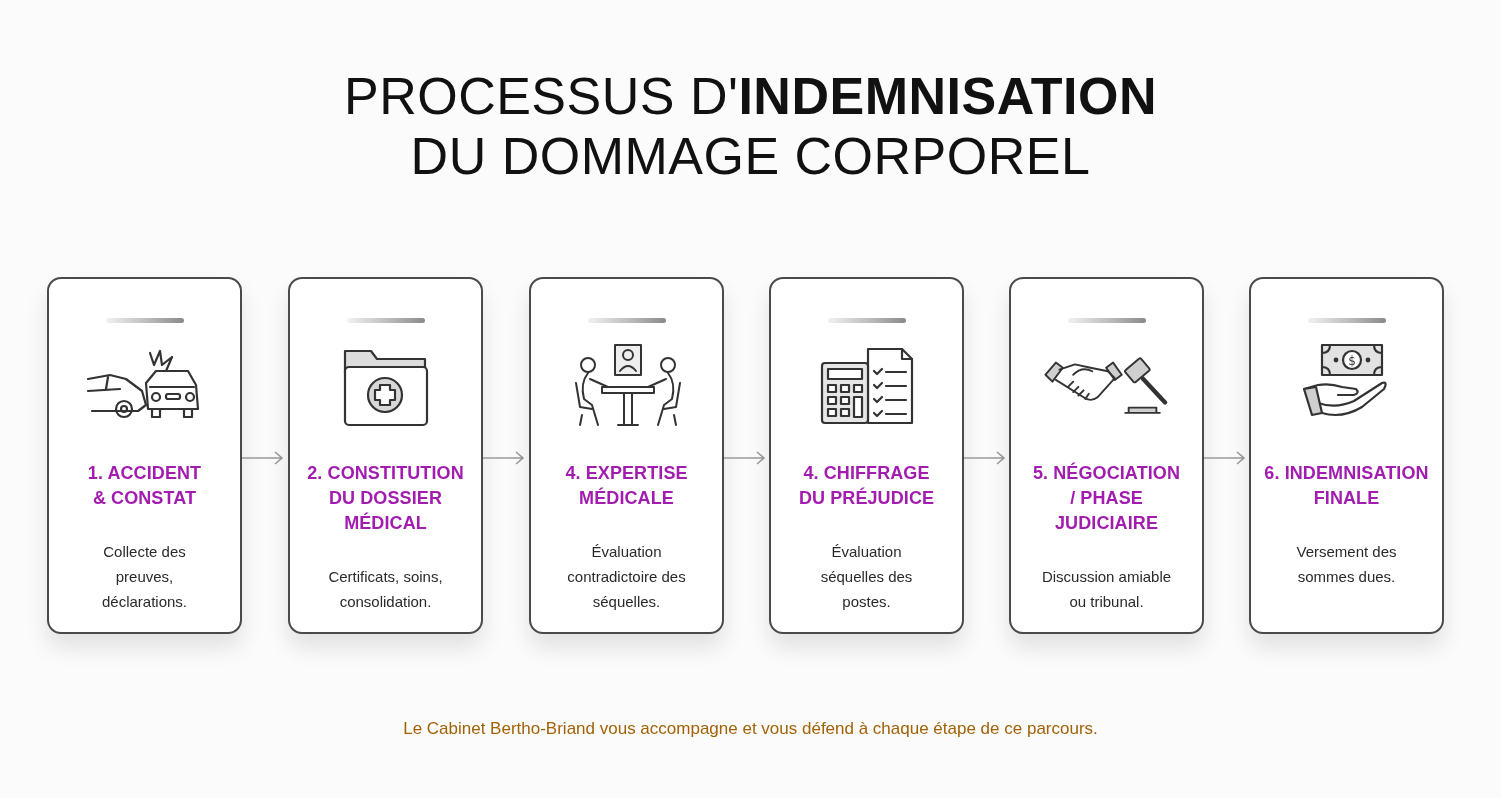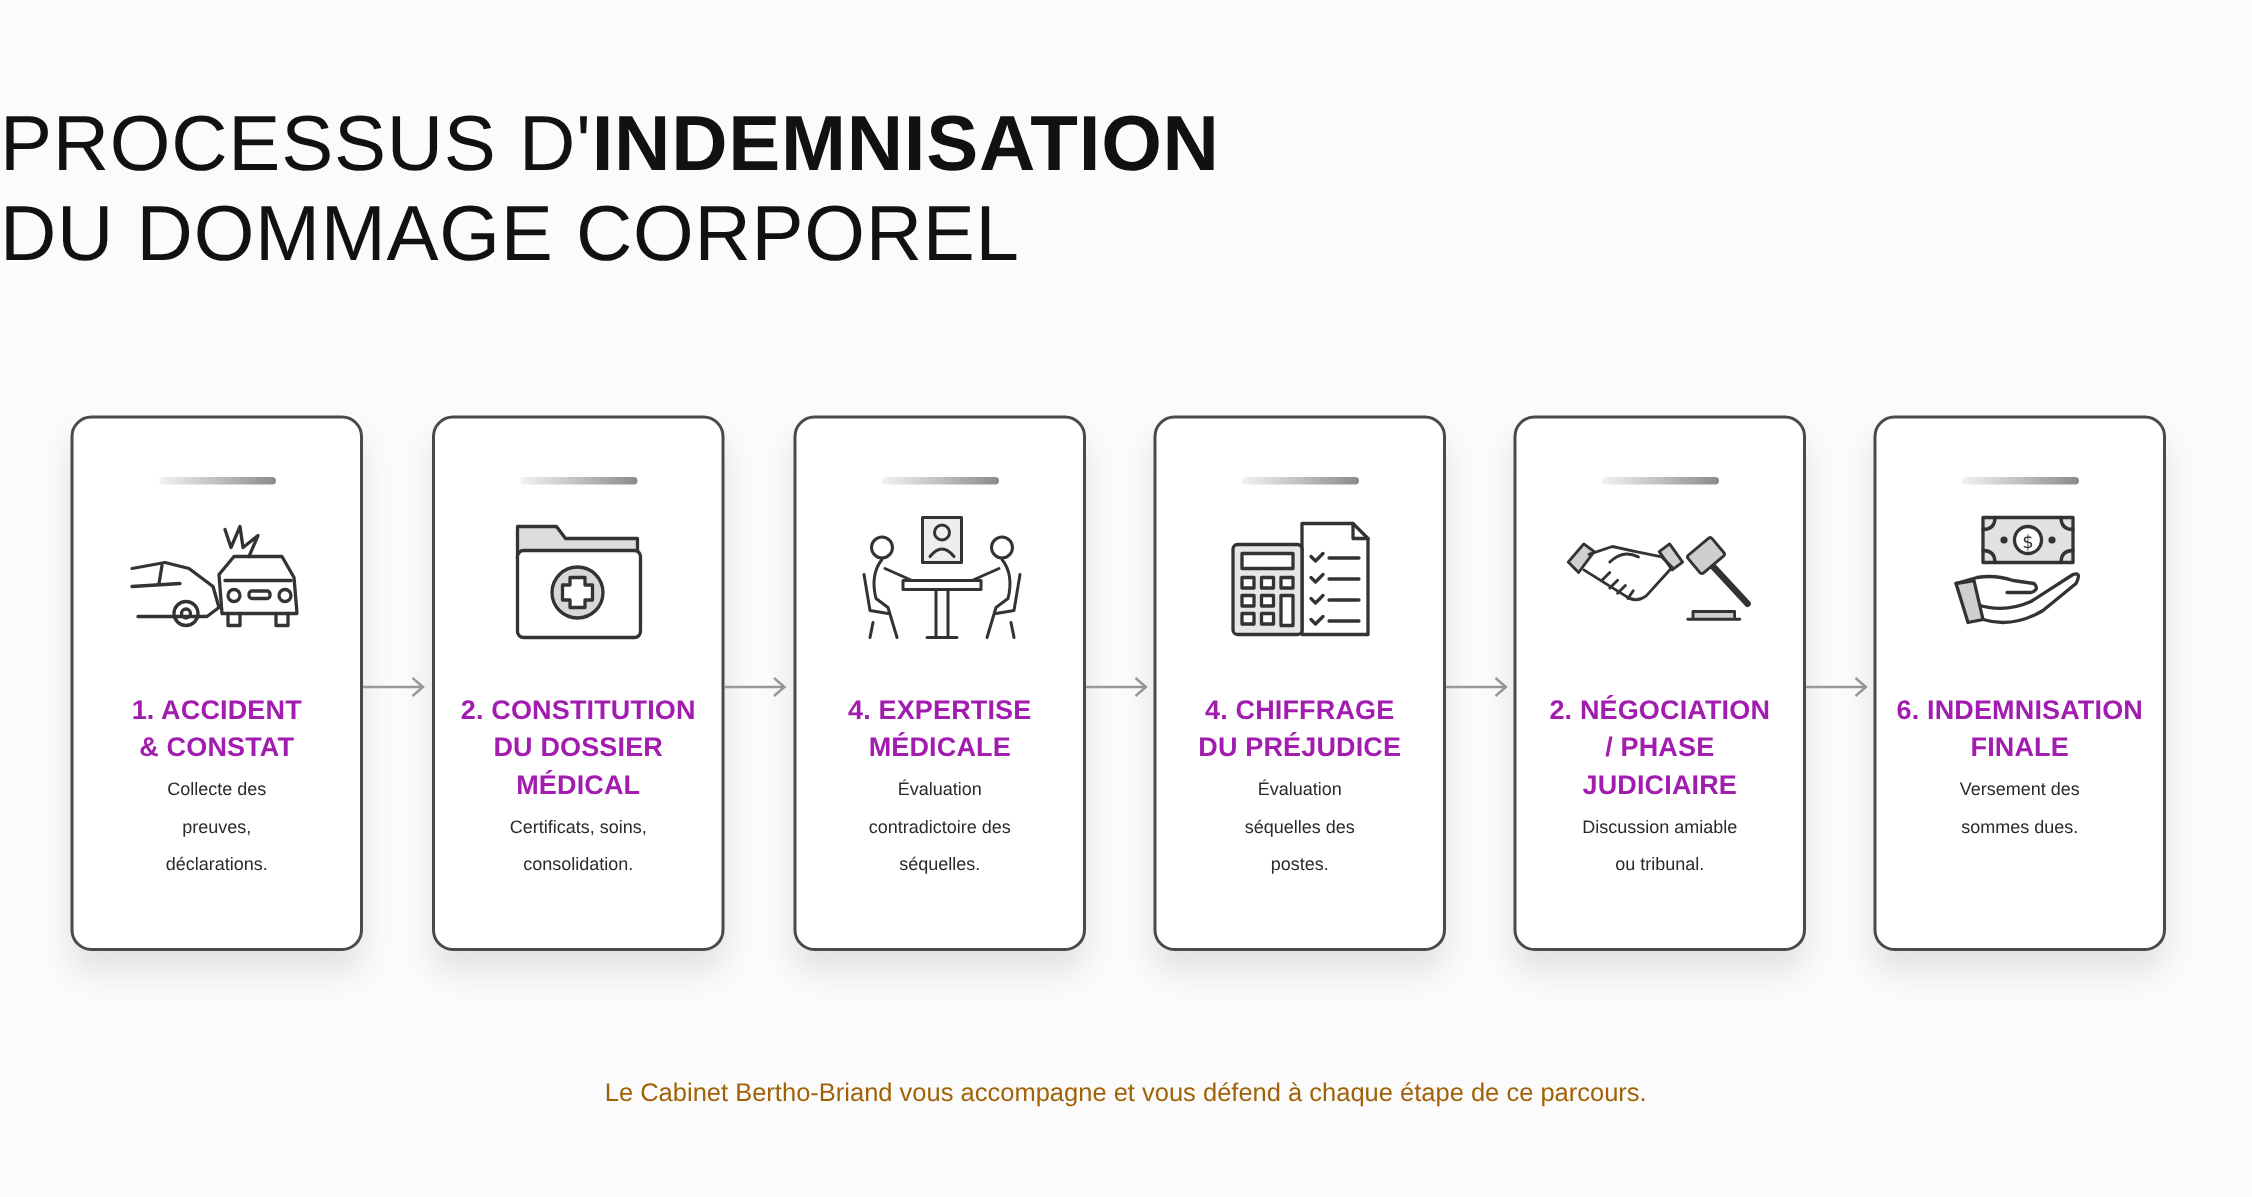--- a/index.html
+++ b/index.html
@@ -1,21 +1,21 @@
 <!DOCTYPE html>
 <html><head>
   <meta charset="utf-8">
   <style>
     * { box-sizing: border-box; margin: 0; padding: 0; }
     html, body { width: 1501px; height: 798px; background: #fbfbfb; overflow: hidden; }
     body { position: relative; font-family: "Liberation Sans", "DejaVu Sans", sans-serif; color: #1a1a1a; }
 
     .title {
       position: absolute; left: 0; top: 66px; width: 1501px;
-      text-align: left; font-size: 52px; line-height: 60px;
+      text-align: center; font-size: 52px; line-height: 60px;
       letter-spacing: 0.5px; color: #111; font-weight: 400;
     }
     .title .bold { font-weight: 700; }
 
     .card {
       position: absolute; top: 277px; width: 195px; height: 357px;
       background: #fff; border: 2px solid #4a4a4a; border-radius: 14px;
       box-shadow: 0 14px 22px rgba(0,0,0,0.10);
       display: flex; flex-direction: column; align-items: center;
     }
@@ -23,21 +23,21 @@
       margin-top: 39px; width: 78px; height: 5px; border-radius: 3px;
       background: linear-gradient(to right, #f2f2f2, #b5b5b5 60%, #8a8a8a);
     }
     .icon { margin-top: 20px; width: 130px; height: 86px; display: flex; align-items: center; justify-content: center; }
     .icon svg { width: 130px; height: 86px; }
     .step-title {
       margin-top: 32px; text-align: center; font-size: 18px; line-height: 25px;
       font-weight: 700; color: #a21caf; letter-spacing: 0.1px; padding: 0 4px;
     }
     .step-desc {
-      margin-top: 3px; text-align: center; font-size: 12px; line-height: 25px;
+      margin-top: 28px; text-align: center; font-size: 15px; line-height: 25px;
       color: #2a2a2a; padding: 0 6px;
     }
     .arrow { position: absolute; top: 450px; width: 44px; height: 16px; }
 
     .footer {
       position: absolute; left: 0; top: 719px; width: 1501px; text-align: center;
       font-size: 17px; color: #a16207;
     }
   </style>
 </head>
@@ -183,21 +183,21 @@
       <path d="M36 30 Q46 20 58 26"></path>
       <path d="M30 44 L36 38 M36 50 L42 44 M42 54 L48 48 M50 58 L54 52"></path>
       <g transform="translate(96,6)">
         <rect x="2" y="10" width="24" height="18" rx="2" transform="rotate(-40 14 19)" fill="#cfcfcf"></rect>
         <path d="M20 28 L46 56" stroke-width="5"></path>
         <path d="M0 68 H40 M4 62 H36 V68 H4 Z" fill="#cfcfcf"></path>
       </g>
     </svg>
   </div>
   <div class="step-title">
-    <div>2. NÉGOCIATION</div>
+    <div>5. NÉGOCIATION</div>
     <div>/ PHASE</div>
     <div>JUDICIAIRE</div>
   </div>
   <div class="step-desc">
     <div>Discussion amiable</div>
     <div>ou tribunal.</div>
   </div>
 </div>
 
 <svg class="arrow" style="left:1204px" viewBox="0 0 44 16">

